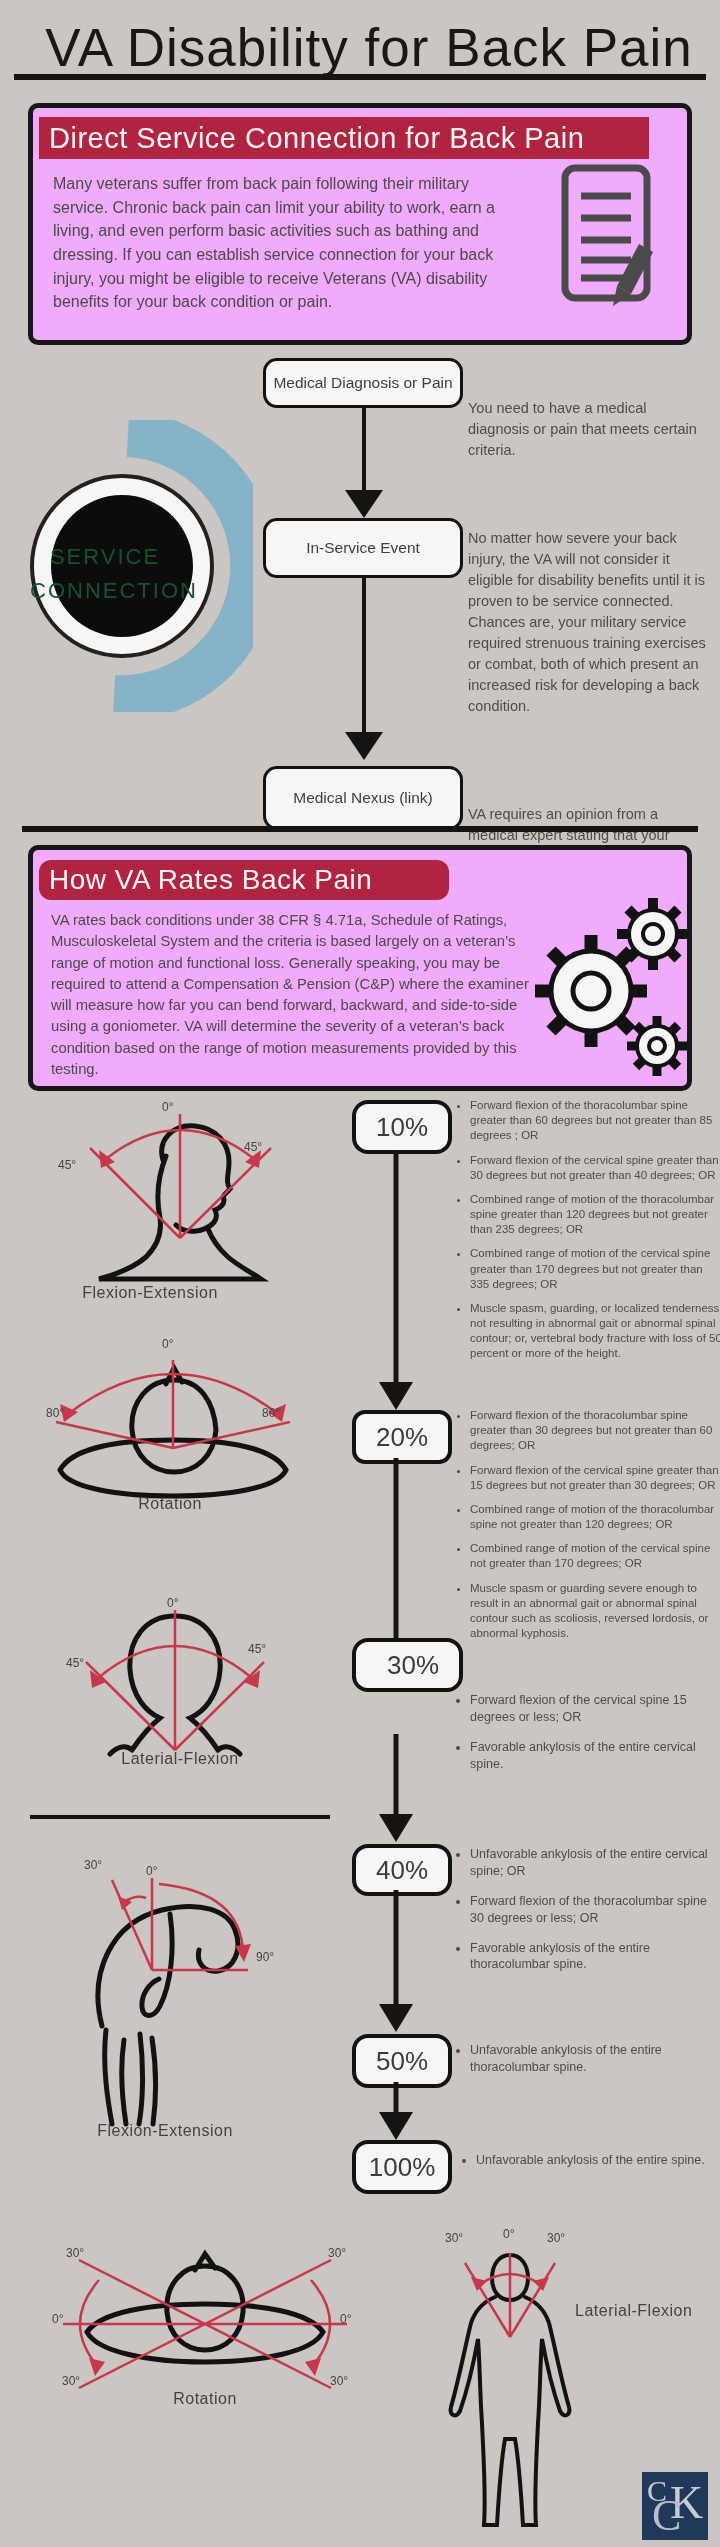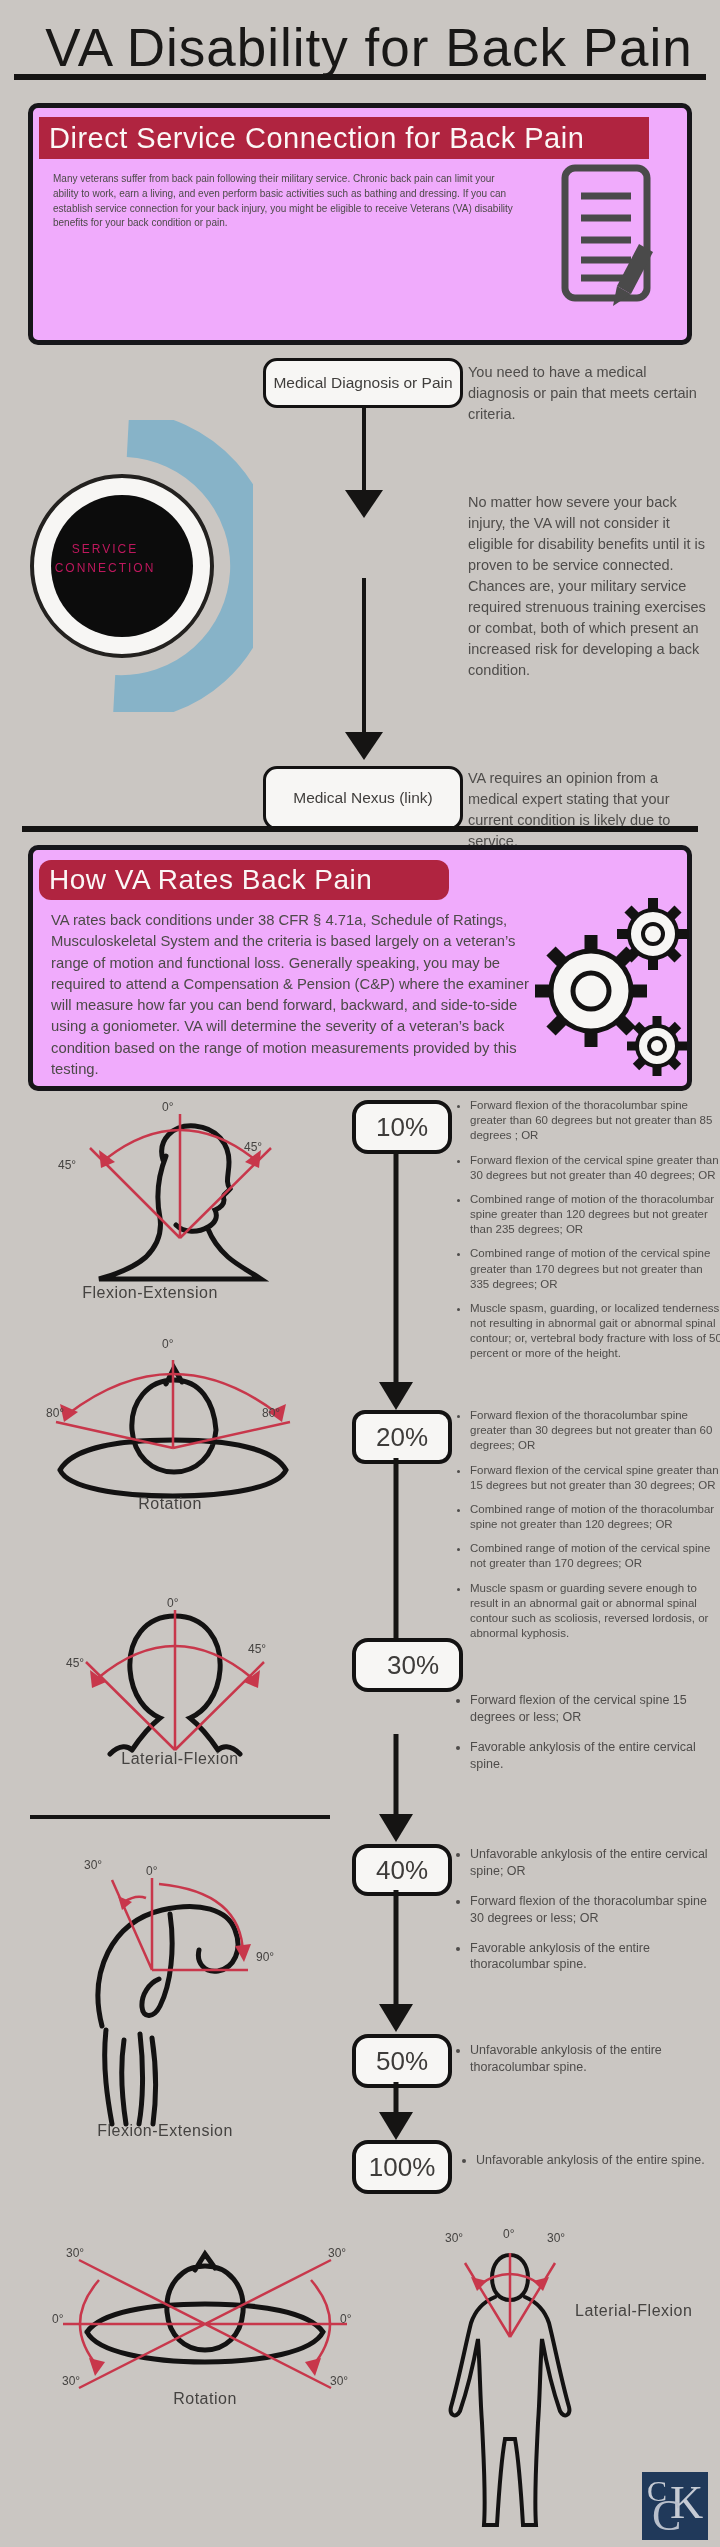--- a/index.html
+++ b/index.html
@@ -9,29 +9,29 @@
 
   
   .title{position:absolute;top:8px;left:0;width:720px;text-align:center;font-size:53px;
          font-weight:400;letter-spacing:1px;color:#191817;margin:9px;}
   .title-underline{position:absolute;top:74px;left:14px;width:692px;height:6px;background:#151413;}
 
   
   .panel{position:absolute;left:28px;width:654px;background:#f0abfc;border:5px solid #17161a;border-radius:10px;}
   .panel-red{position:absolute;background:#b02440;color:#fbf7f6;font-size:29px;line-height:42px;
              padding-left:10px;letter-spacing:0.5px;white-space:nowrap;overflow:hidden;}
-  .panel-body{position:absolute;font-size:10px;line-height:1.48;color:#4c4a48;}
+  .panel-body{position:absolute;font-size:16px;line-height:1.48;color:#4c4a48;}
 
   
   .flow-box{position:absolute;left:263px;width:194px;background:#f7f6f4;border:3px solid #131212;
             border-radius:14px;display:flex;align-items:center;justify-content:center;
             font-size:15.5px;color:#403e3c;text-align:center;}
-  .flow-desc{position:absolute;left:468px;font-size:14.5px;line-height:1.45;color:#4e4c4a;}
-  .emblem-label{position:absolute;left:30px;top:540px;width:150px;text-align:center;color:#be185d;
-                font-size:12px;letter-spacing:2px;line-height:1.55;}
+  .flow-desc{position:absolute;left:468px;font-size:14.5px;line-height:1.45;color:#4e4c4a;margin-top:36px;}
+  .emblem-label{position:absolute;left:30px;top:540px;width:150px;text-align:center;color:#14532d;
+                font-size:22px;letter-spacing:2px;line-height:1.55;}
 
   .divider{position:absolute;background:#151413;}
 
   
   .pct-box{position:absolute;left:352px;width:92px;background:#f7f6f4;border:4px solid #131212;
            border-radius:16px;display:flex;align-items:center;justify-content:center;
            font-size:26px;color:#3e3c3a;}
   ul.bullets{position:absolute;left:456px;width:254px;margin:0;padding:0 0 0 14px;list-style:disc;}
   ul.bullets li{font-size:11.5px;line-height:1.32;color:#4e4c4a;margin-bottom:9px;}
   ul.bullets.lg li{font-size:12.5px;line-height:1.35;margin-bottom:13px;}
@@ -86,20 +86,23 @@
 
   <div class="flow-box" style="top:358px;height:44px;">
     <span>Medical Diagnosis or Pain</span>
   </div>
   <div class="flow-desc" style="top:362px;width:235px;">You need to have a medical diagnosis or pain that meets certain criteria.</div>
   <svg class="abs" style="left:342px;top:406px;" width="44" height="112" viewBox="0 0 44 112">
     <line x1="22" y1="0" x2="22" y2="86" stroke="#151413" stroke-width="4"></line>
     <polygon points="3,84 41,84 22,112" fill="#151413"></polygon>
   </svg>
 
+  <div class="flow-box" style="top:518px;height:54px;">
+    <span>In-Service Event</span>
+  </div>
   <div class="flow-desc" style="top:492px;width:242px;">No matter how severe your back injury, the VA will not consider it eligible for disability benefits until it is proven to be service connected. Chances are, your military service required strenuous training exercises or combat, both of which present an increased risk for developing a back condition.</div>
   <svg class="abs" style="left:342px;top:578px;" width="44" height="182" viewBox="0 0 44 182">
     <line x1="22" y1="0" x2="22" y2="156" stroke="#151413" stroke-width="4"></line>
     <polygon points="3,154 41,154 22,182" fill="#151413"></polygon>
   </svg>
 
   <div class="flow-box" style="top:766px;height:58px;">
     <span>Medical Nexus (link)</span>
   </div>
   <div class="flow-desc" style="top:768px;width:240px;">VA requires an opinion from a medical expert stating that your current condition is likely due to service.</div>

